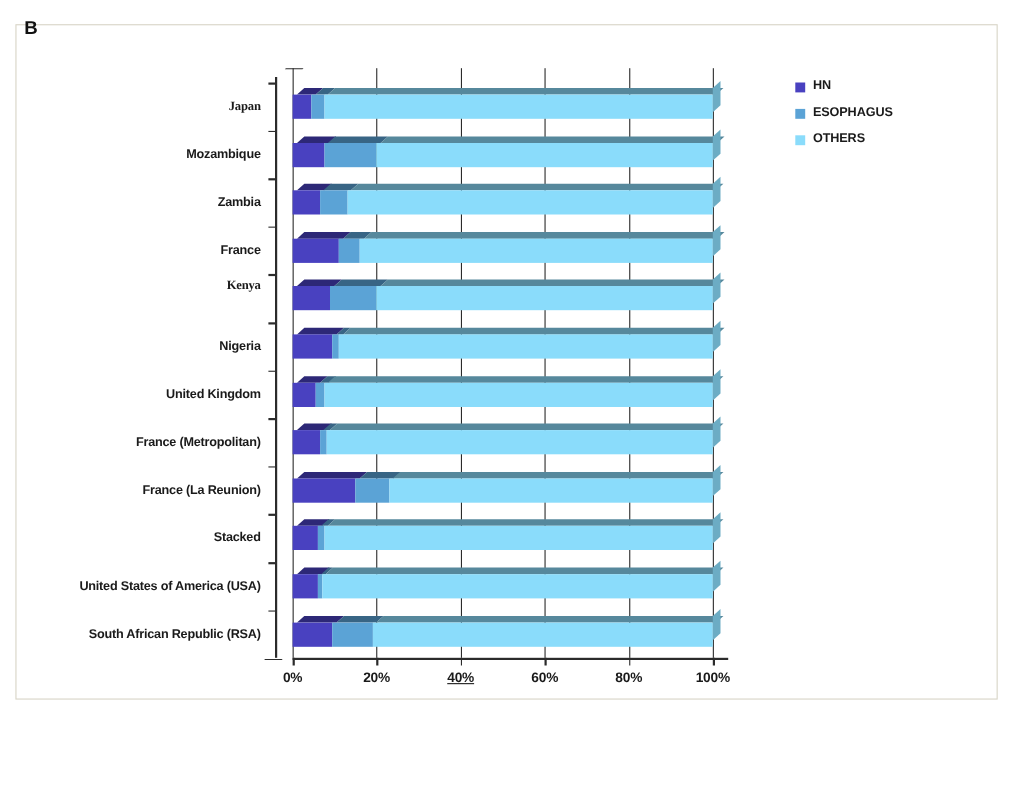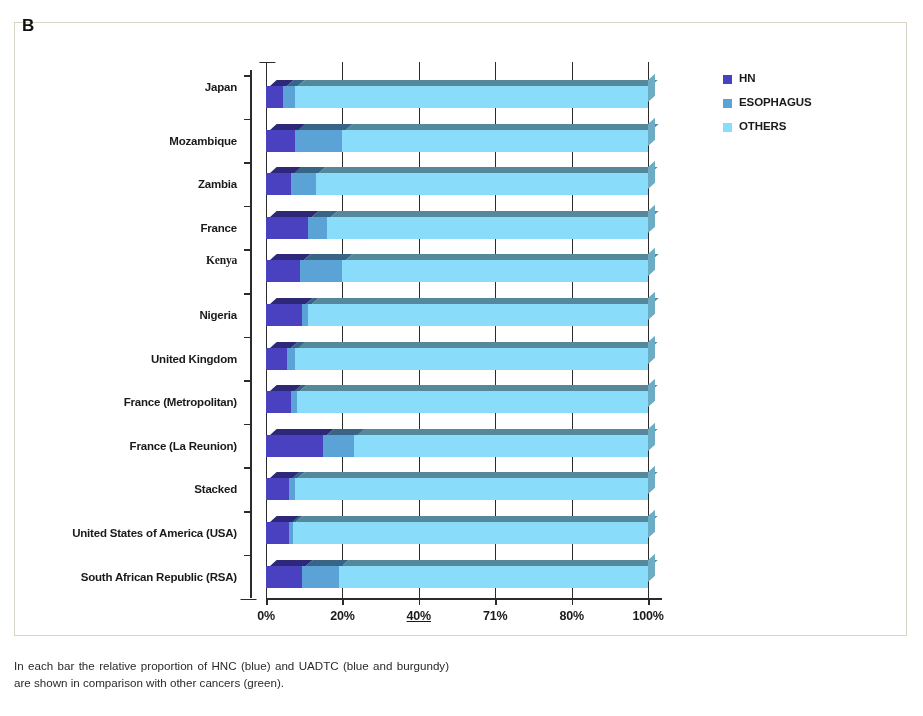--- a/index.html
+++ b/index.html
@@ -161,30 +161,30 @@
     <div class="gridline" style="left: 571.6px; top: 62px; height: 536px;"></div>
     <div class="gridline" style="left: 648px; top: 62px; height: 536px;"></div>
     <div class="axis-line" style="left: 266px; top: 598px; width: 396px; height: 1.5px;"></div>
     <div class="tick-mark" style="left: 266px; top: 598px; width: 1.5px; height: 7px;"></div>
     <div class="tick-label" style="left: 266px; top: 609px;">0%</div>
     <div class="tick-mark" style="left: 342.4px; top: 598px; width: 1.5px; height: 7px;"></div>
     <div class="tick-label" style="left: 342.4px; top: 609px;">20%</div>
     <div class="tick-mark" style="left: 418.8px; top: 598px; width: 1.5px; height: 7px;"></div>
     <div class="tick-label" style="left: 418.8px; top: 609px; text-decoration: underline;">40%</div>
     <div class="tick-mark" style="left: 495.2px; top: 598px; width: 1.5px; height: 7px;"></div>
-    <div class="tick-label" style="left: 495.2px; top: 609px;">71%</div>
+    <div class="tick-label" style="left: 495.2px; top: 609px;">60%</div>
     <div class="tick-mark" style="left: 571.6px; top: 598px; width: 1.5px; height: 7px;"></div>
     <div class="tick-label" style="left: 571.6px; top: 609px;">80%</div>
     <div class="tick-mark" style="left: 648px; top: 598px; width: 1.5px; height: 7px;"></div>
     <div class="tick-label" style="left: 648px; top: 609px;">100%</div>
     <div class="axis-line" style="left: 250px; top: 70px; width: 1.5px; height: 528px;"></div>
     <div style="position: absolute; left: 250px; top: 62px; width: 16px; height: 10px; border-top: 1.5px solid rgb(43, 43, 43); transform: skewX(-42deg); transform-origin: left bottom;"></div>
     <div style="position: absolute; left: 250px; top: 589px; width: 16px; height: 10px; border-bottom: 1.5px solid rgb(43, 43, 43); transform: skewX(-42deg); transform-origin: left top;"></div>
     <div class="tick-mark" style="left: 244px; top: 75px; width: 6px; height: 1.5px;"></div>
-    <div class="cat-label" style="right: 656px; top: 87px;">Japan</div>
+    <div class="cat-label" style="right: 656px; top: 97px; font-family: Liberation Serif, serif;">Japan</div>
     <div class="bar-group" style="left: 266px; top: 86px; width: 382px; height: 22px;">
       <div class="seg-top" style="left: 3.5px; top: -6px; width: 17.19px; height: 6px; background: rgb(45, 40, 119); transform: skewX(-48deg); transform-origin: left bottom;"></div>
       <div class="seg" style="left: 0px; width: 17.19px; background: rgb(73, 65, 192);"></div>
       <div class="seg-top" style="left: 20.69px; top: -6px; width: 11.46px; height: 6px; background: rgb(56, 101, 133); transform: skewX(-48deg); transform-origin: left bottom;"></div>
       <div class="seg" style="left: 17.19px; width: 11.46px; background: rgb(91, 163, 214);"></div>
       <div class="seg-top" style="left: 32.15px; top: -6px; width: 353.35px; height: 6px; background: rgb(86, 136, 156); transform: skewX(-48deg); transform-origin: left bottom;"></div>
       <div class="seg" style="left: 28.65px; width: 353.35px; background: rgb(138, 220, 251);"></div>
       <div class="bar-cap" style="left: 382px; top: -6px; width: 7px; height: 22px; background: rgb(108, 172, 196); transform: skewY(-42deg); transform-origin: left top;"></div>
     </div>
     <div class="tick-mark" style="left: 244px; top: 118.6px; width: 6px; height: 1.5px;"></div>
@@ -319,14 +319,13 @@
       <div class="legend-swatch" style="background: rgb(91, 163, 214);"></div>
       <div class="legend-text">ESOPHAGUS</div>
     </div>
     <div class="legend-row">
       <div class="legend-swatch" style="background: rgb(138, 220, 251);"></div>
       <div class="legend-text">OTHERS</div>
     </div>
   </div>
 
 <div id="caption">
-  <div class="caption-col">In each bar the relative proportion of HNC (blue) and UADTC (blue and burgundy) are shown in comparison  with other cancers (green).</div>
 </div>
 
 </body></html>

